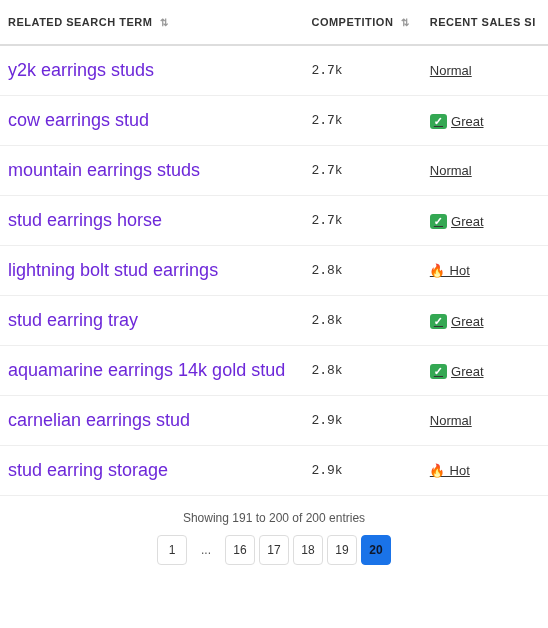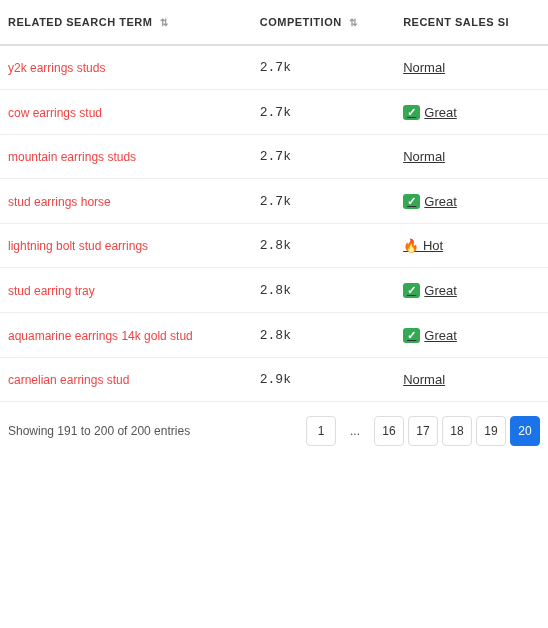--- a/index.html
+++ b/index.html
@@ -38,23 +38,23 @@
       margin-left: 4px;
       color: #999;
       font-size: 10px;
     }
     td {
       padding: 14px 8px;
       border-bottom: 1px solid #eee;
       vertical-align: middle;
     }
     .search-term-link {
-      color: #ef4444;
+      color: #6d28d9;
       text-decoration: none;
-      font-size: 12px;
+      font-size: 18px;
     }
     .competition-val {
       color: #333;
       font-size: 13px;
       font-family: Liberation Mono, monospace;
     }
     .badge {
       display: inline-flex;
       align-items: center;
       gap: 4px;
@@ -69,20 +69,22 @@
       padding: 1px 4px;
       font-size: 11px;
       font-weight: bold;
     }
     .pagination-row {
       display: flex;
       align-items: center;
       justify-content: space-between;
       padding: 14px 8px 10px 8px;
       flex-wrap: wrap;
+      gap: 8px;
+      flex-direction: column;
     }
     .showing-text {
       font-size: 12px;
       color: #555;
       line-height: 1.4;
     }
     .pagination {
       display: flex;
       align-items: center;
       gap: 4px;
@@ -97,23 +99,23 @@
       border: 1px solid #ddd;
       border-radius: 4px;
       background: #fff;
       color: #333;
       font-size: 12px;
       cursor: pointer;
       text-decoration: none;
     }
     .page-btn.active {
       background: #1a73e8;
-      color: #ffffff;
+      color: #0f172a;
       border-color: #1a73e8;
-      font-weight: normal;
+      font-weight: bold;
     }
     .ellipsis {
       display: inline-flex;
       align-items: center;
       justify-content: center;
       min-width: 30px;
       height: 30px;
       font-size: 12px;
       color: #555;
     }
@@ -172,20 +174,25 @@
         <tr>
           <td><a class="search-term-link" href="#">aquamarine earrings 14k gold stud</a></td>
           <td class="competition-val">2.8k</td>
           <td><span class="badge"><span class="badge-green">✓</span> Great</span></td>
         </tr>
         <tr>
           <td><a class="search-term-link" href="#">carnelian earrings stud</a></td>
           <td class="competition-val">2.9k</td>
           <td><span class="badge">Normal</span></td>
         </tr>
+        <tr>
+          <td><a class="search-term-link" href="#">stud earring storage</a></td>
+          <td class="competition-val">2.9k</td>
+          <td><span class="badge">🔥 Hot</span></td>
+        </tr>
       </tbody>
   </table>
 </div>
 
 <div class="pagination-row">
   <div class="showing-text">Showing 191 to 200 of 200 entries</div>
   <div class="pagination" id="pagination-controls">
   <button class="page-btn">1</button>
       <span class="ellipsis">...</span>
       <button class="page-btn">16</button>

